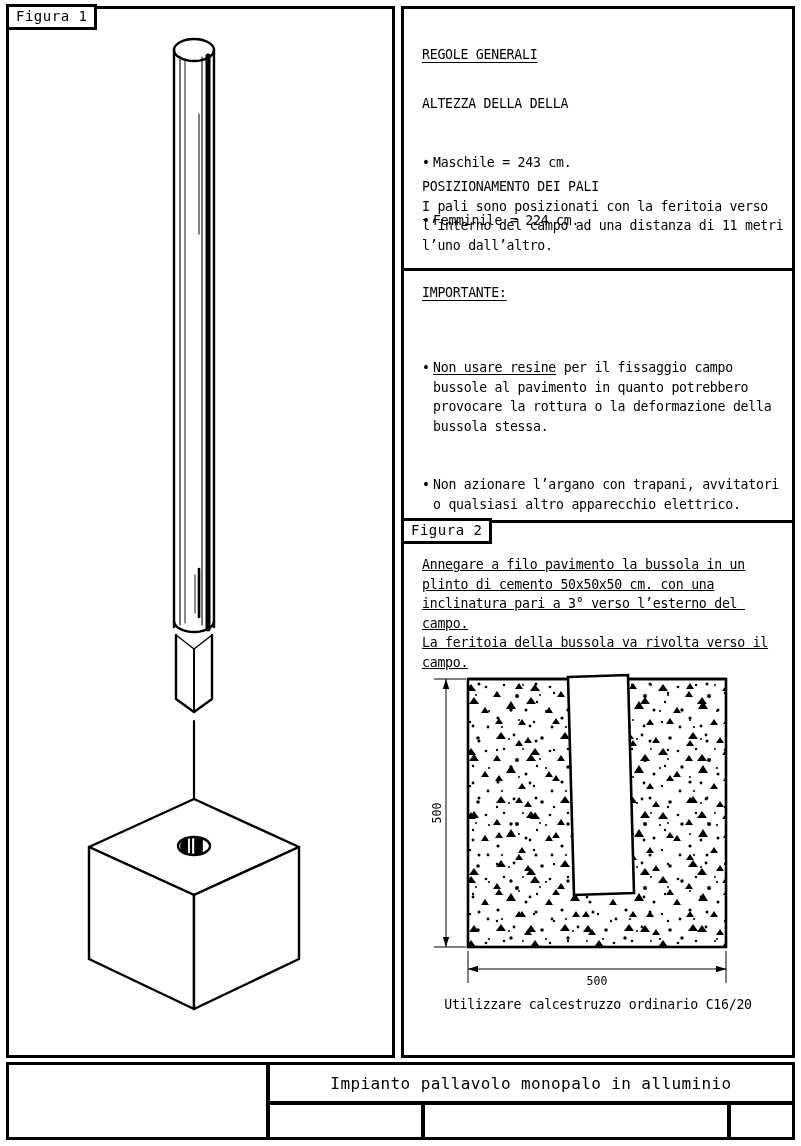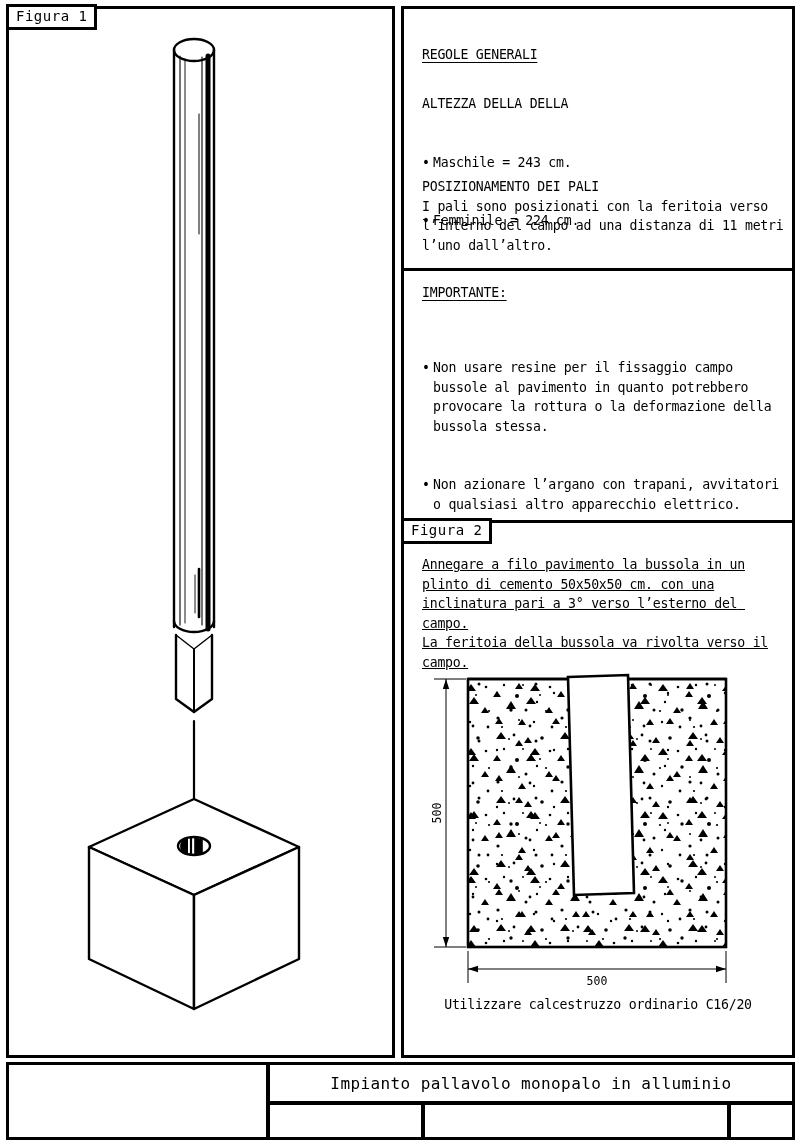--- a/index.html
+++ b/index.html
@@ -54,21 +54,21 @@
 
   
   .txt {
     font-family: "DejaVu Sans Mono", monospace;
     font-size: 13.2px;
     line-height: 19.5px;
     letter-spacing: -0.25px;
     white-space: pre-wrap;
   }
   .hdr { text-decoration: underline; text-underline-offset: 3px; }
-  .u   { text-underline-offset: 2px; }
+  .u   { text-decoration: underline; text-underline-offset: 2px; }
 
   .blk { position: absolute; }
 
   
   #rules-title { left: 18px; top: 24px; margin-top: 12px; }
   #rules-sec1  { left: 18px; top: 85px; }
   #rules-sec2  { left: 18px; top: 168px; }
 
   .bullets { list-style: none; margin: 0; padding: 0; }
   .bullets li { position: relative; padding-left: 11px; }

